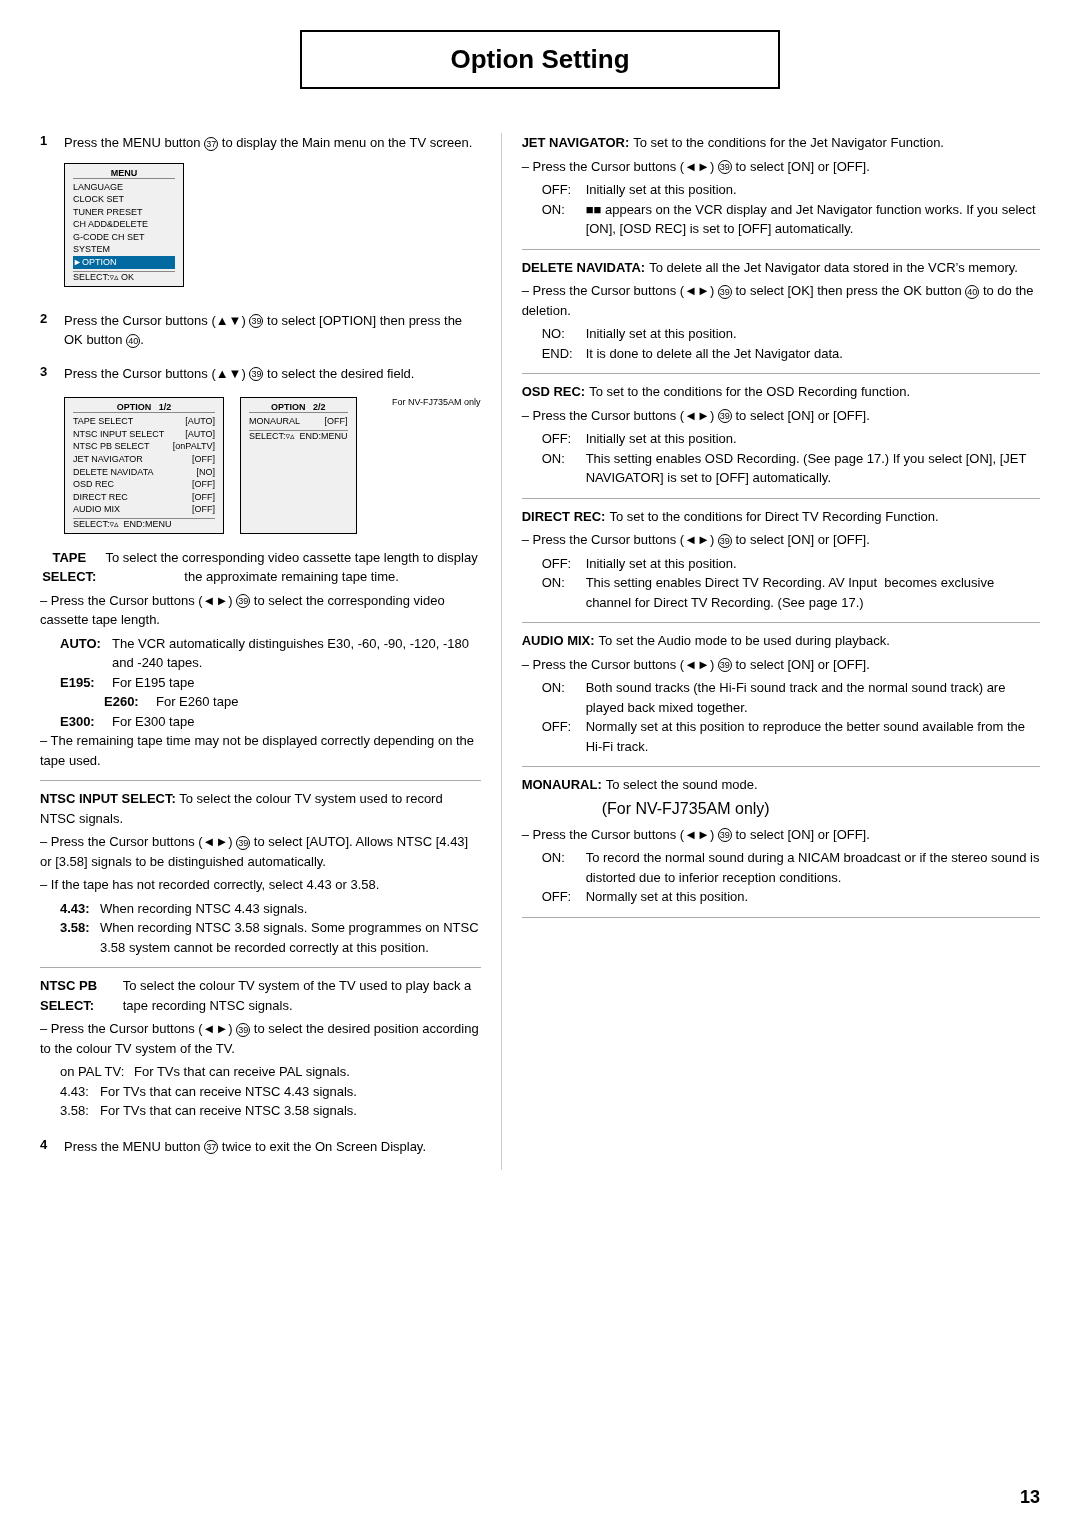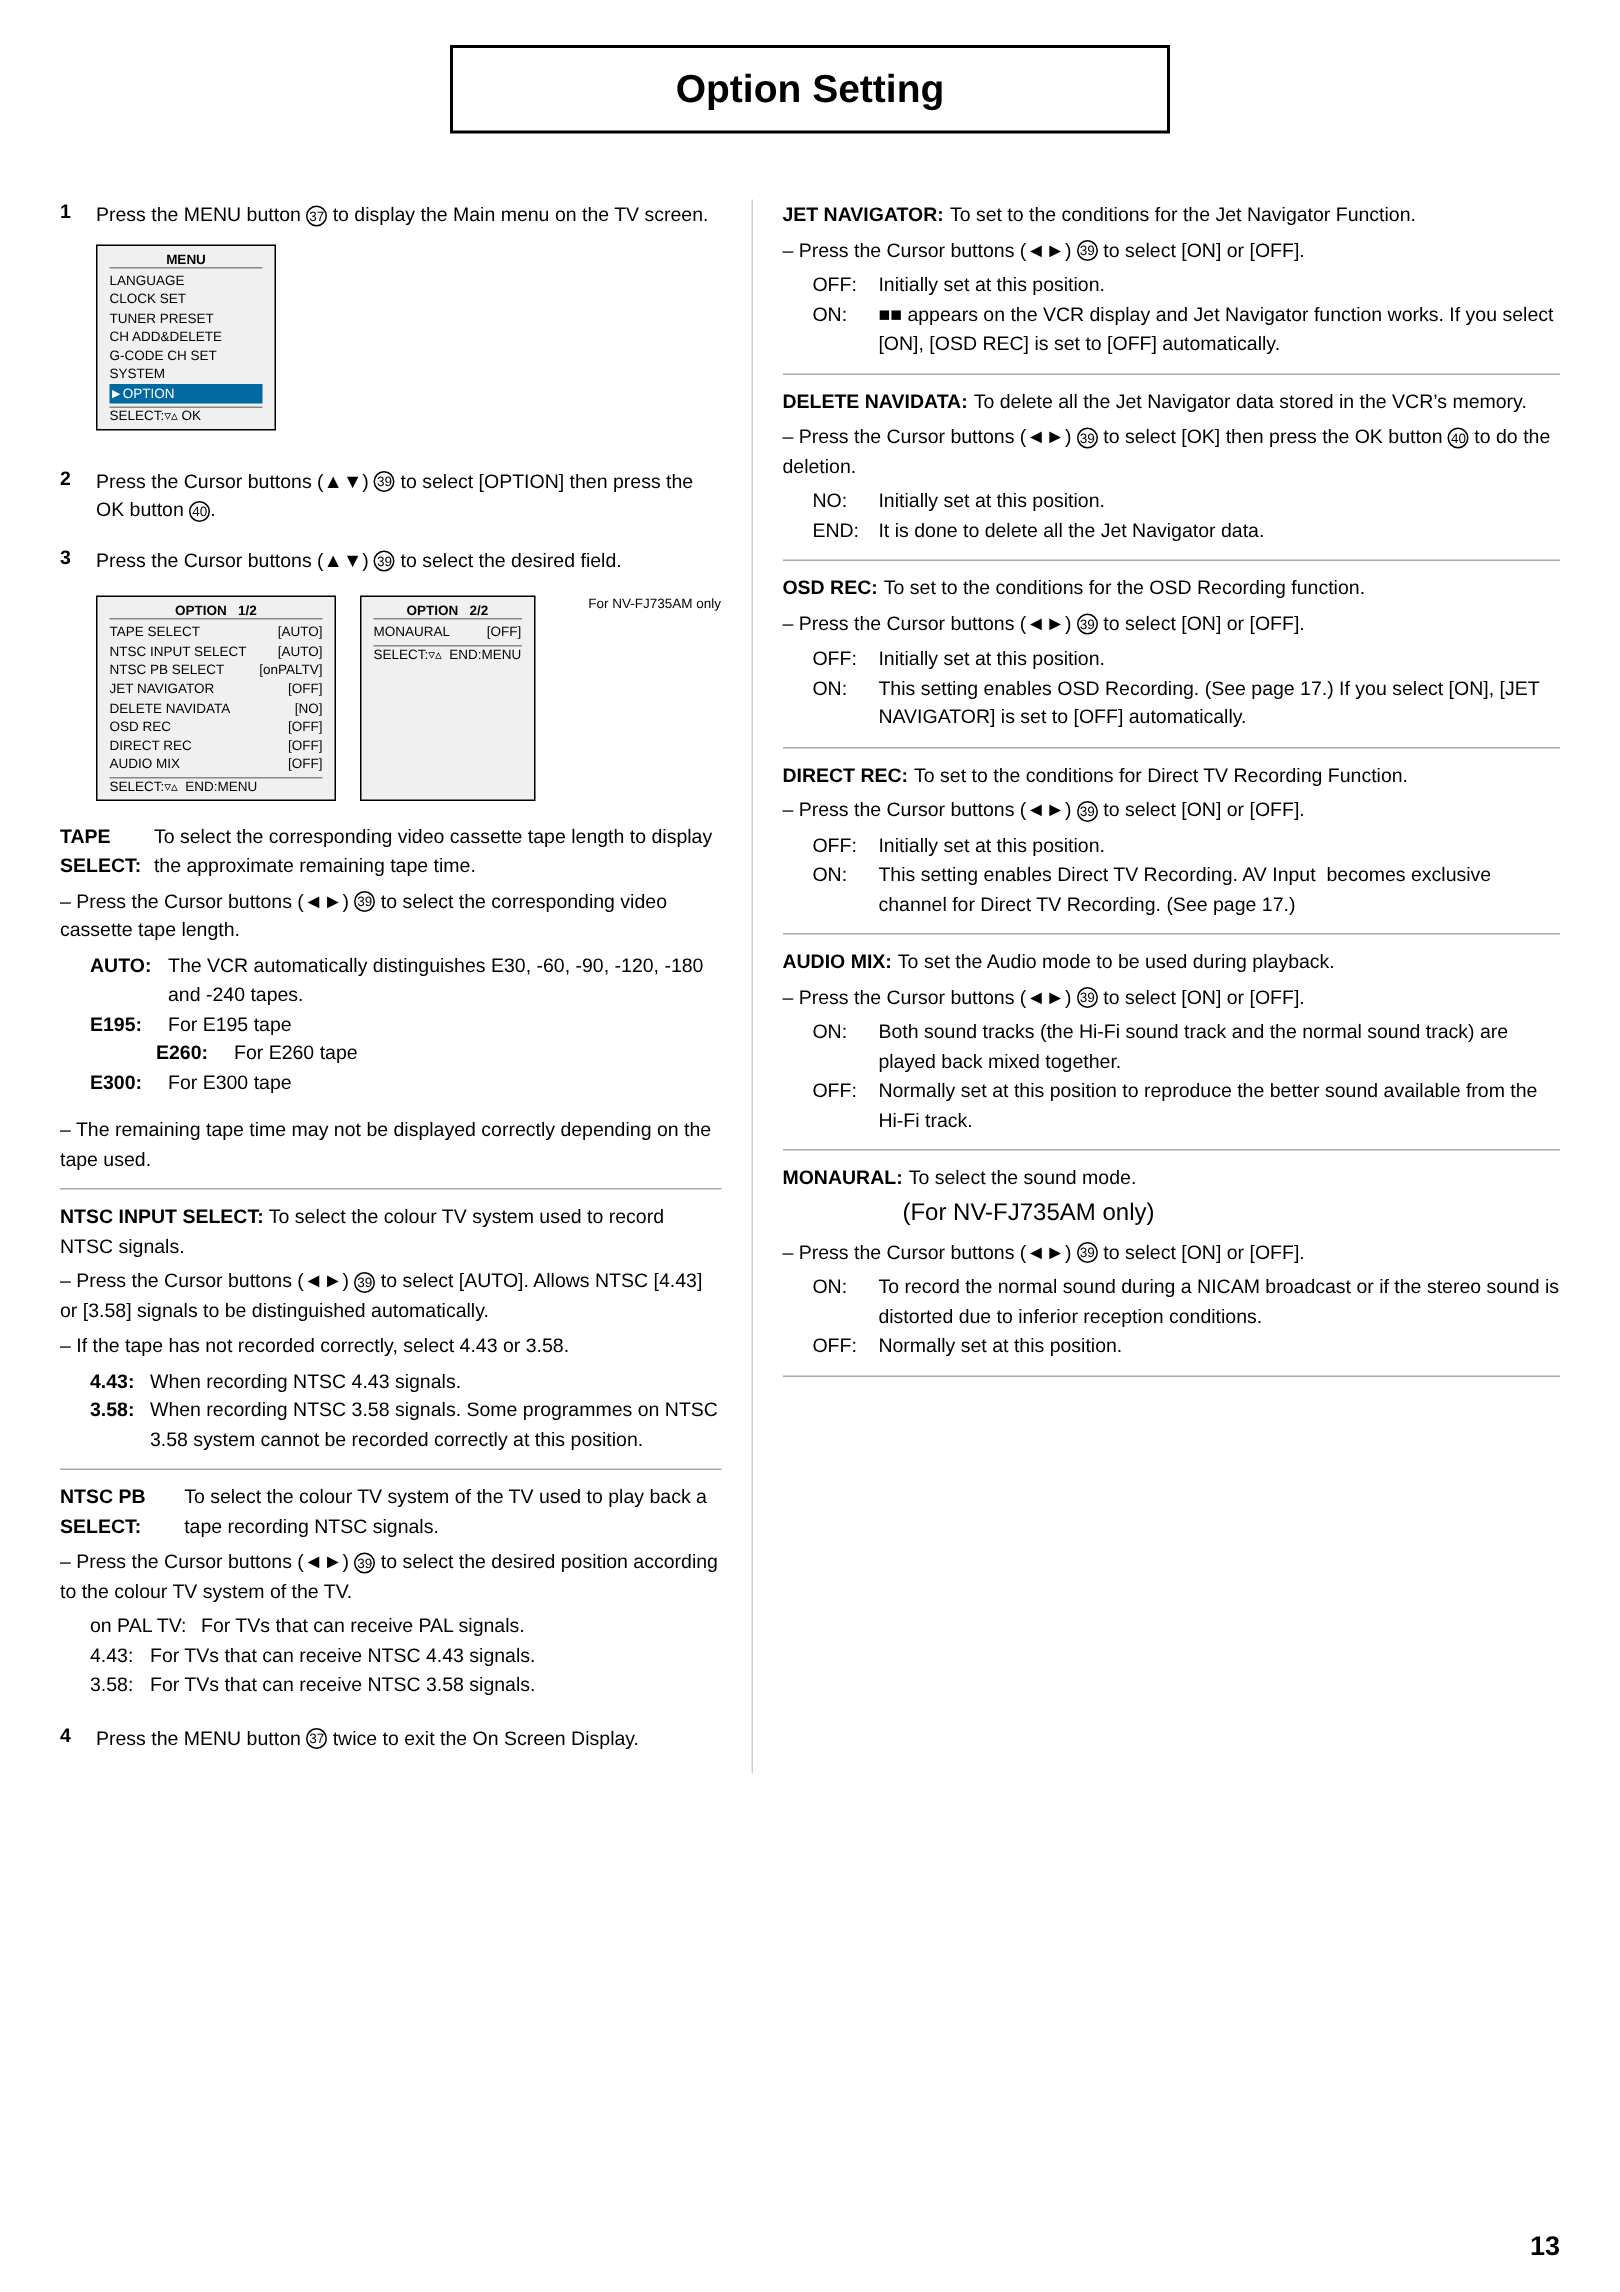--- a/index.html
+++ b/index.html
@@ -244,21 +244,21 @@
                 <div class="screen-bottom">SELECT:▿▵&nbsp;&nbsp;END:MENU</div>
               </div>
             </div>
           </div>
         </div>
       </div>
 
       <div style="margin-top:10px;">
 
         <div class="section">
-          <div style="display:flex; gap:4px; margin-bottom:4px;">
+          <div style="display:flex; gap:4px; margin-bottom:4px;text-align:center;">
             <span class="section-heading">TAPE SELECT:</span>
             <span>To select the corresponding video cassette tape length to display the approximate remaining tape time.</span>
           </div>
           <div class="dash-line">– Press the Cursor buttons (◄►) <span class="circle-num">39</span> to select the corresponding video cassette tape length.</div>
           <div class="indent">
             <div style="display:flex; gap:4px;">
                 <span style="min-width:48px; font-weight:bold;">AUTO:</span>
                 <span>The VCR automatically distinguishes E30, -60, -90, -120, -180 and -240 tapes.</span>
               </div>
             <div style="display:flex; gap:4px;">
@@ -267,21 +267,21 @@
               </div>
             <div style="display:flex; gap:4px;margin-left:44px;">
                 <span style="min-width:48px; font-weight:bold;">E260:</span>
                 <span>For E260 tape</span>
               </div>
             <div style="display:flex; gap:4px;">
                 <span style="min-width:48px; font-weight:bold;">E300:</span>
                 <span>For E300 tape</span>
               </div>
           </div>
-          <div style="margin-top:12px;">– The remaining tape time may not be displayed correctly depending on the tape used.</div>
+          <div style="margin-top:0;">– The remaining tape time may not be displayed correctly depending on the tape used.</div>
         </div>
 
         <hr class="hr">
 
         <div class="section">
           <div style="margin-bottom:4px;">
             <span class="section-heading">NTSC INPUT SELECT:</span>
             <span> To select the colour TV system used to record NTSC signals.</span>
           </div>
           <div class="dash-line">– Press the Cursor buttons (◄►) <span class="circle-num">39</span> to select [AUTO]. Allows NTSC [4.43] or [3.58] signals to be distinguished automatically.</div>

